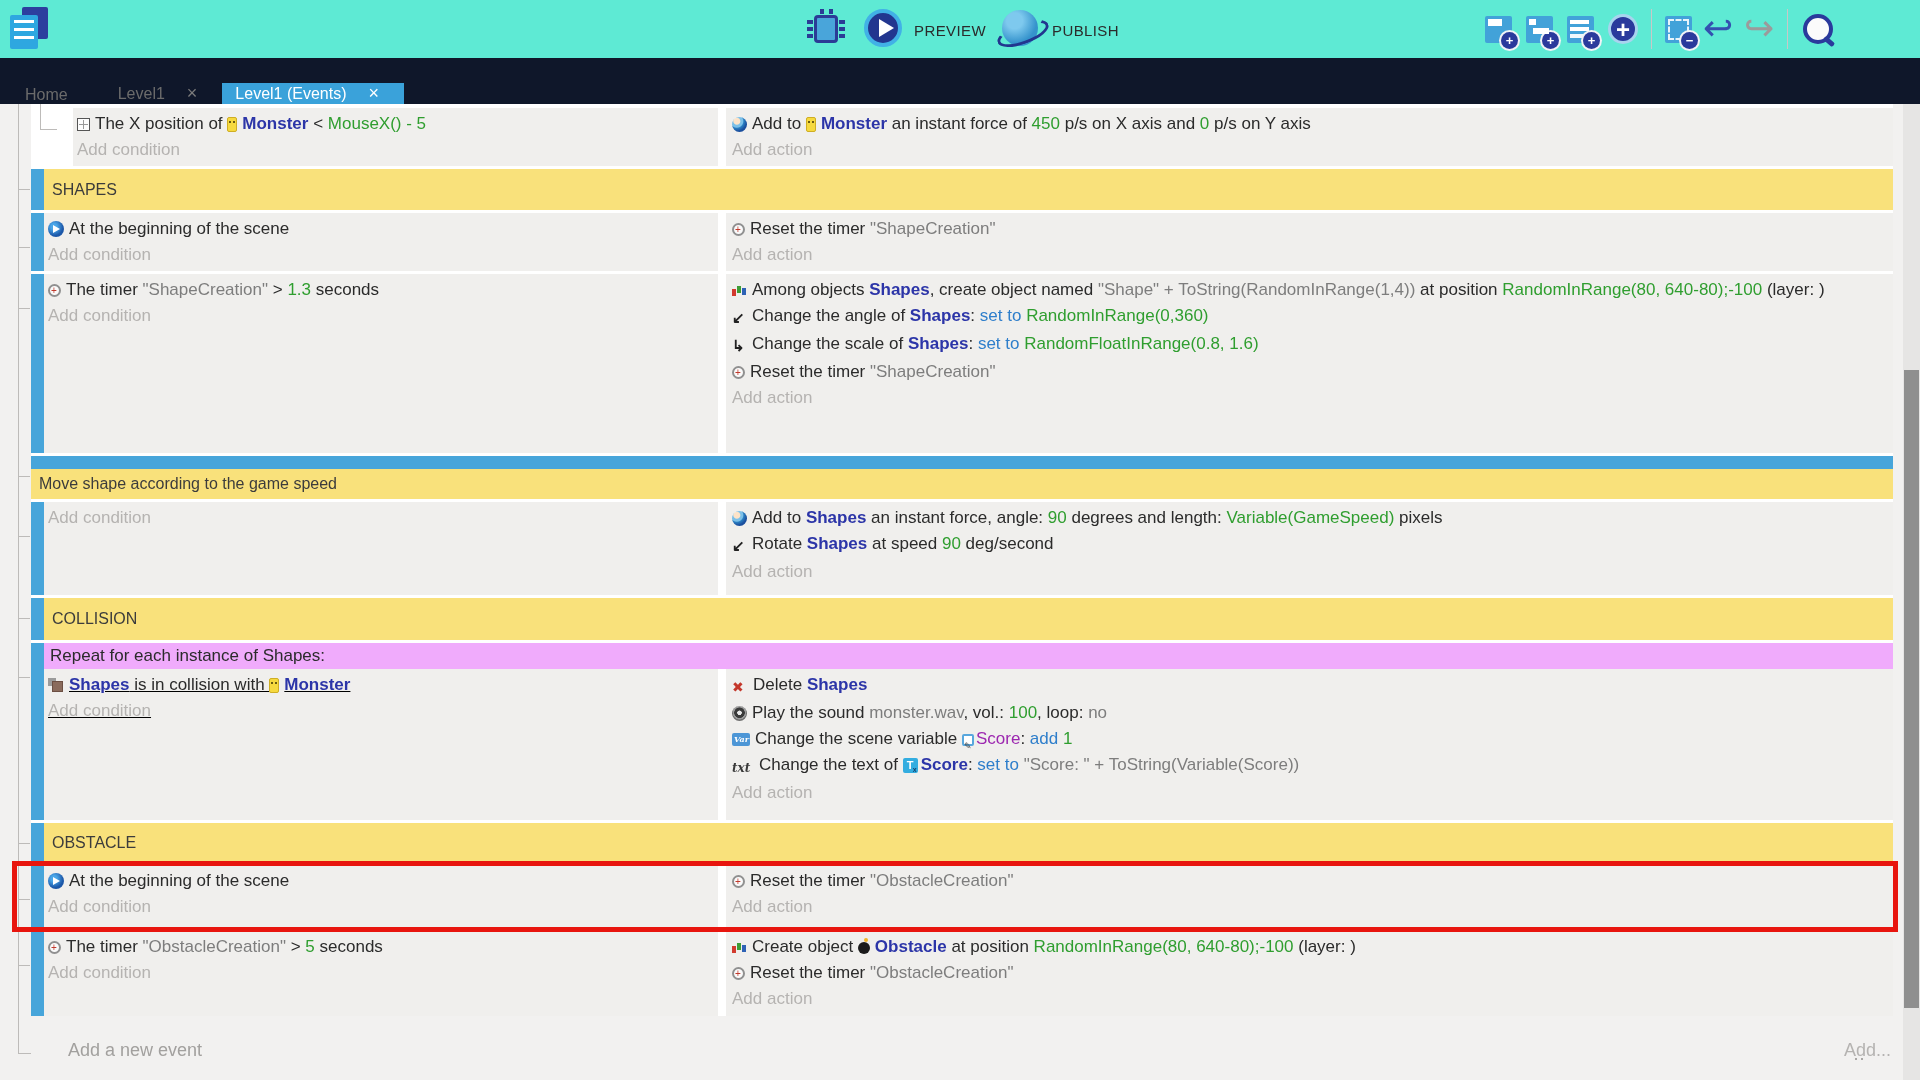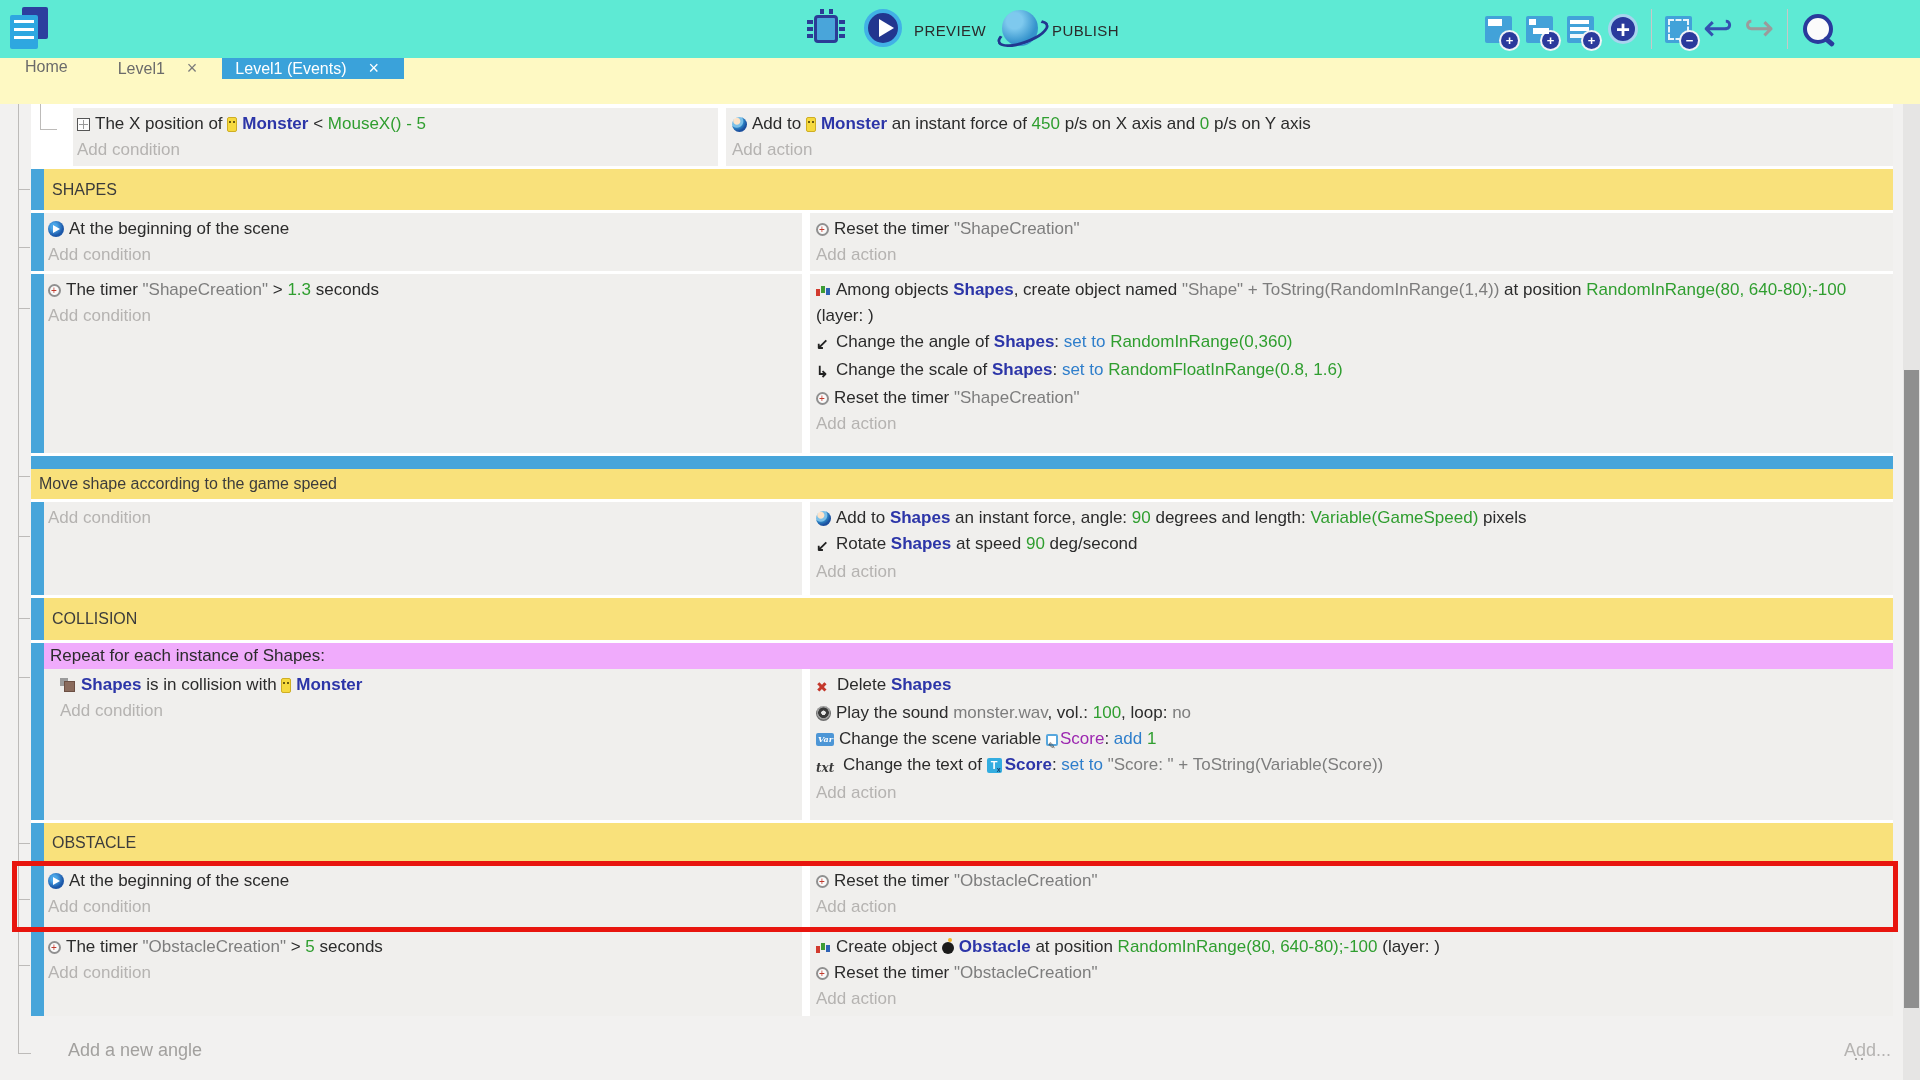--- a/index.html
+++ b/index.html
@@ -41,37 +41,37 @@
   .add-plus-icon::before{content:"+";position:absolute;inset:0;color:#fff;font:700 24px/25px "Liberation Sans",sans-serif;text-align:center;}
   .remove-selection-icon::before{content:"";position:absolute;inset:3px;border:2px dashed #e8f4fb;}
   .undo-icon::before{content:"\21A9";position:absolute;left:-3px;top:-4px;font-size:36px;line-height:32px;color:#3450b0;}
   .redo-icon::before{content:"\21AA";position:absolute;left:-3px;top:-4px;font-size:36px;line-height:32px;color:#9b9b9b;}
   .search-icon{width:36px;height:34px;}
   .search-icon::before{content:"";position:absolute;left:2px;top:2px;width:22px;height:22px;border:4px solid #2a3a9c;border-radius:50%;background:#fbfbfb;}
   .search-icon::after{content:"";position:absolute;right:2px;bottom:2px;width:12px;height:5px;background:#2a3a9c;transform:rotate(40deg);border-radius:2px;}
   .tsep{width:1px;height:40px;background:#c9c8c7;margin:0 6px;}
 
   
-  #tabbar{position:absolute;top:58px;left:0;right:0;height:46px;background:#fef9c3;display:flex;align-items:flex-start;}
+  #tabbar{position:absolute;top:58px;left:0;right:0;height:46px;background:#0f172a;display:flex;align-items:flex-end;}
   .tab{display:flex;align-items:center;padding:0 25px;font-size:16px;color:#6b6b6b;cursor:pointer;white-space:nowrap;}
   .tab .tclose{margin-left:22px;font-size:18px;color:#7b7b7b;cursor:pointer;}
   .tab.active{background:#3aa2da;color:#fff;padding-left:13px;}
   .tab.active .tclose{color:#fff;}
 
   
   #sheet{position:absolute;left:0;top:104px;right:0;bottom:0;background:#f2f1f0;overflow:hidden;}
   #events{position:relative;margin-left:31px;width:1862px;background:#fff;padding-top:2px;}
   .ev{display:flex;margin-bottom:3px;}
   .ev.ind2{margin-left:29px;}
   .bluebar{flex:0 0 13px;background:#47a5da;cursor:pointer;}
   .banner{flex:1;background:#f9e17b;font-size:16px;color:#3c3c3c;display:flex;align-items:center;padding-left:8px;cursor:pointer;}
   .rowbody{flex:1;display:flex;flex-direction:column;}
   .rowhdr{background:#f0abfc;font-size:17px;color:#2b2b2b;line-height:26px;padding-left:6px;}
   .cols{display:flex;flex:1;}
-  .cond{width:758px;flex:0 0 auto;background:#f0efed;padding:3px 0 3px 4px;}
+  .cond{width:674px;flex:0 0 auto;background:#f0efed;padding:3px 0 3px 4px;}
   .ind2 .cond{width:645px;}
   .gap{flex:0 0 8px;background:#fff;}
   .act{flex:1;background:#f0efed;padding:3px 0 3px 6px;}
   .line{line-height:26px;font-size:17px;cursor:pointer;}
   .addline{line-height:26px;font-size:17px;color:#b5b3b1;cursor:pointer;}
   .t-p{color:#2b2b2b}.t-o{color:#2c35a8;font-weight:bold}.t-g{color:#2f9e2f}
   .t-b{color:#2e7ecb}.t-s{color:#7d7d7d}.t-v{color:#9c27b0}
   .hl{position:relative;}
   .redbox{position:absolute;left:-19px;right:-5px;top:-4px;bottom:-4px;border:5px solid #e8150e;pointer-events:none;z-index:4;}
 
@@ -253,21 +253,21 @@
       </div>
       <div class="ev bn" style="min-height: 42px;">
         <div class="bluebar"></div>
         <div class="banner">COLLISION</div>
       </div>
       <div class="ev rw" style="min-height: 177px;">
         <div class="bluebar"></div>
         <div class="rowbody">
           <div class="rowhdr">Repeat for each instance of Shapes:</div>
           <div class="cols">
-            <div class="cond" style="padding-left: 16px;">
+            <div class="cond" style="padding-left: 4px; text-decoration: underline;">
               <div class="line"><span class="ic collision-icon"></span><span class="t-o">Shapes</span><span class="t-p"> is in collision with </span><span class="ic monster-icon"></span><span class="t-o">Monster</span></div>
               <div class="addline">Add condition</div>
             </div>
             <div class="gap"></div>
             <div class="act">
               <div class="line"><span class="ic delete-icon"></span><span class="t-p">Delete </span><span class="t-o">Shapes</span></div>
               <div class="line"><span class="ic sound-icon"></span><span class="t-p">Play the sound </span><span class="t-s">monster.wav</span><span class="t-p">, vol.: </span><span class="t-g">100</span><span class="t-p">, loop: </span><span class="t-s">no</span></div>
               <div class="line"><span class="ic var-icon"></span><span class="t-p">Change the scene variable </span><span class="ic varbadge-icon"></span><span class="t-v">Score</span><span class="t-p">: </span><span class="t-b">add</span><span class="t-p"> </span><span class="t-g">1</span></div>
               <div class="line"><span class="ic txt-icon"></span><span class="t-p">Change the text of </span><span class="ic textobj-icon"></span><span class="t-o">Score</span><span class="t-p">: </span><span class="t-b">set to</span><span class="t-p"> </span><span class="t-s">"Score: " + ToString(Variable(Score))</span></div>
               <div class="addline">Add action</div>
@@ -308,21 +308,21 @@
             <div class="act">
               <div class="line"><span class="ic objects-icon"></span><span class="t-p">Create object </span><span class="ic bomb-icon"></span><span class="t-o">Obstacle</span><span class="t-p"> at position </span><span class="t-g">RandomInRange(80, 640-80);-100</span><span class="t-p"> (layer: )</span></div>
               <div class="line"><span class="ic timer-icon"></span><span class="t-p">Reset the timer </span><span class="t-s">"ObstacleCreation"</span></div>
               <div class="addline">Add action</div>
             </div>
           </div>
         </div>
       </div>
     </div>
   <div id="footerrow">
-    <span id="add-new-event">Add a new angle</span>
+    <span id="add-new-event">Add a new event</span>
     <span id="add-more">Add...</span>
     <span class="grip"></span>
   </div>
   <div id="sb-track">
     <div id="sb-thumb"></div>
   </div>
 <div class="railv" style="left: 40px; top: 0px; height: 25px;"></div>
     <div class="railh" style="left: 40px; top: 25px; width: 17px;"></div>
     <div class="railh" style="left: 19px; top: 85px; width: 11px;"></div>
     <div class="railh" style="left: 19px; top: 143px; width: 11px;"></div>

